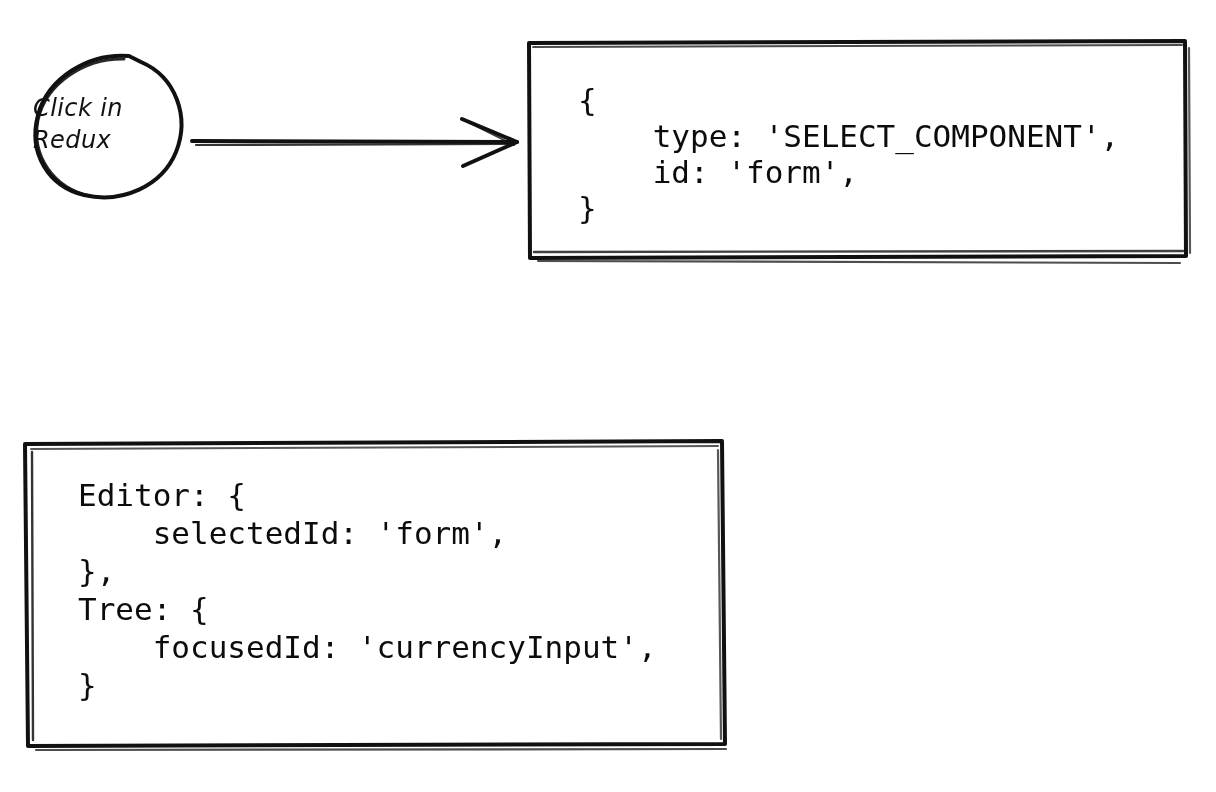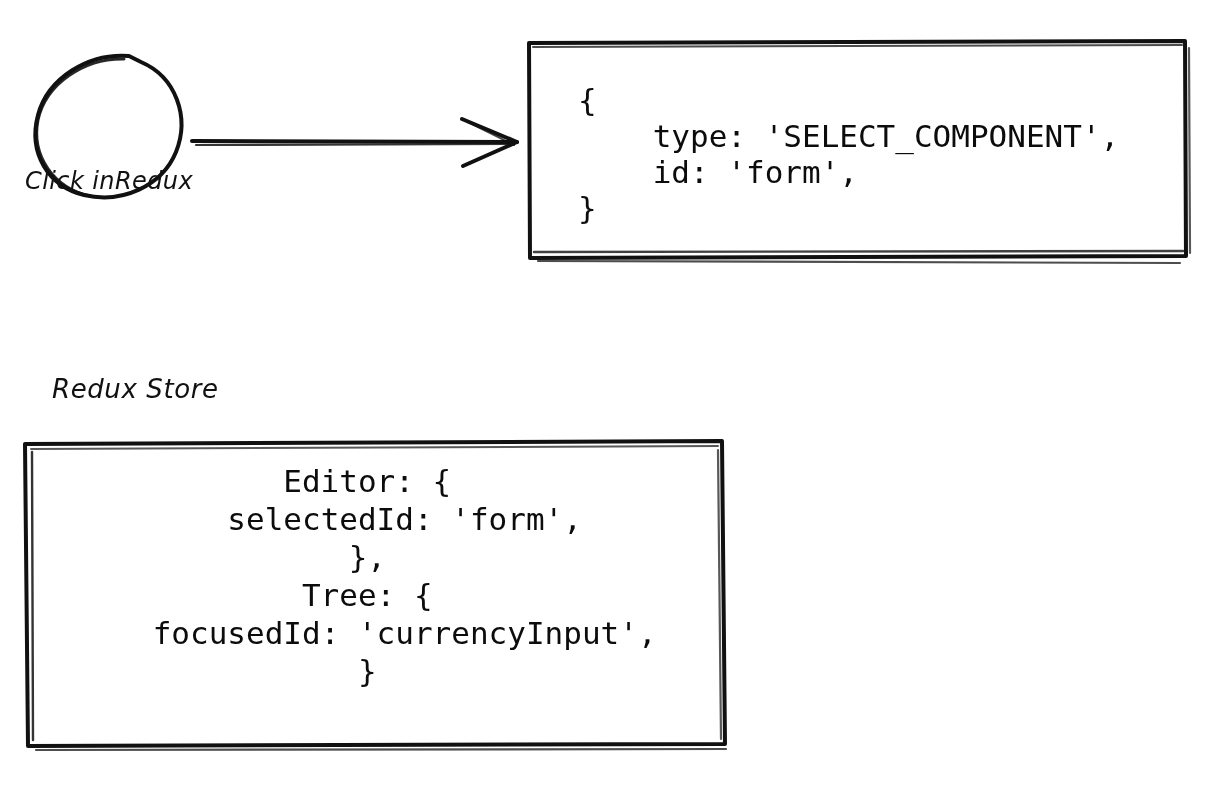--- a/index.html
+++ b/index.html
@@ -39,22 +39,22 @@
     width: 152px;
     height: 146px;
   }
   .circle-label {
     position: absolute;
     left: 0;
     top: 0;
     width: 152px;
     height: 146px;
     display: flex;
-    flex-direction: row;
-    align-items: flex-end;
+    flex-direction: column;
+    align-items: flex-start;
     justify-content: center;
     line-height: 1.32;
   }
   .circle-label span {
     font-family: "DejaVu Sans", sans-serif;
     font-size: 24px;
     font-weight: 500;
     font-style: italic;
     color: #121212;
     letter-spacing: 0.4px;
@@ -89,23 +89,22 @@
   }
 
   #store-box {
     left: 22px;
     top: 440px;
     width: 705px;
     height: 308px;
   }
   #store-box .code-text {
     left: 56px;
-    top: 22px;
+    top: 36px;
     line-height: 38px;
-    text-align: center;
   }
 
   
   .hand-label {
     position: absolute;
     font-family: "DejaVu Sans", sans-serif;
     font-size: 26px;
     font-weight: 500;
     font-style: italic;
     color: #111111;
@@ -163,21 +162,20 @@
     </div>
   </div>
 
   <div class="code-box" id="action-box">
     <pre class="code-text">{
     type: 'SELECT_COMPONENT',
     id: 'form',
 }</pre>
   </div>
 
-  <div class="hand-label" id="redux-store-label">Redux Store</div>
 
   <div class="code-box" id="store-box">
     <pre class="code-text">Editor: {
     selectedId: 'form',
 },
 Tree: {
     focusedId: 'currencyInput',
 }</pre>
   </div>
 

